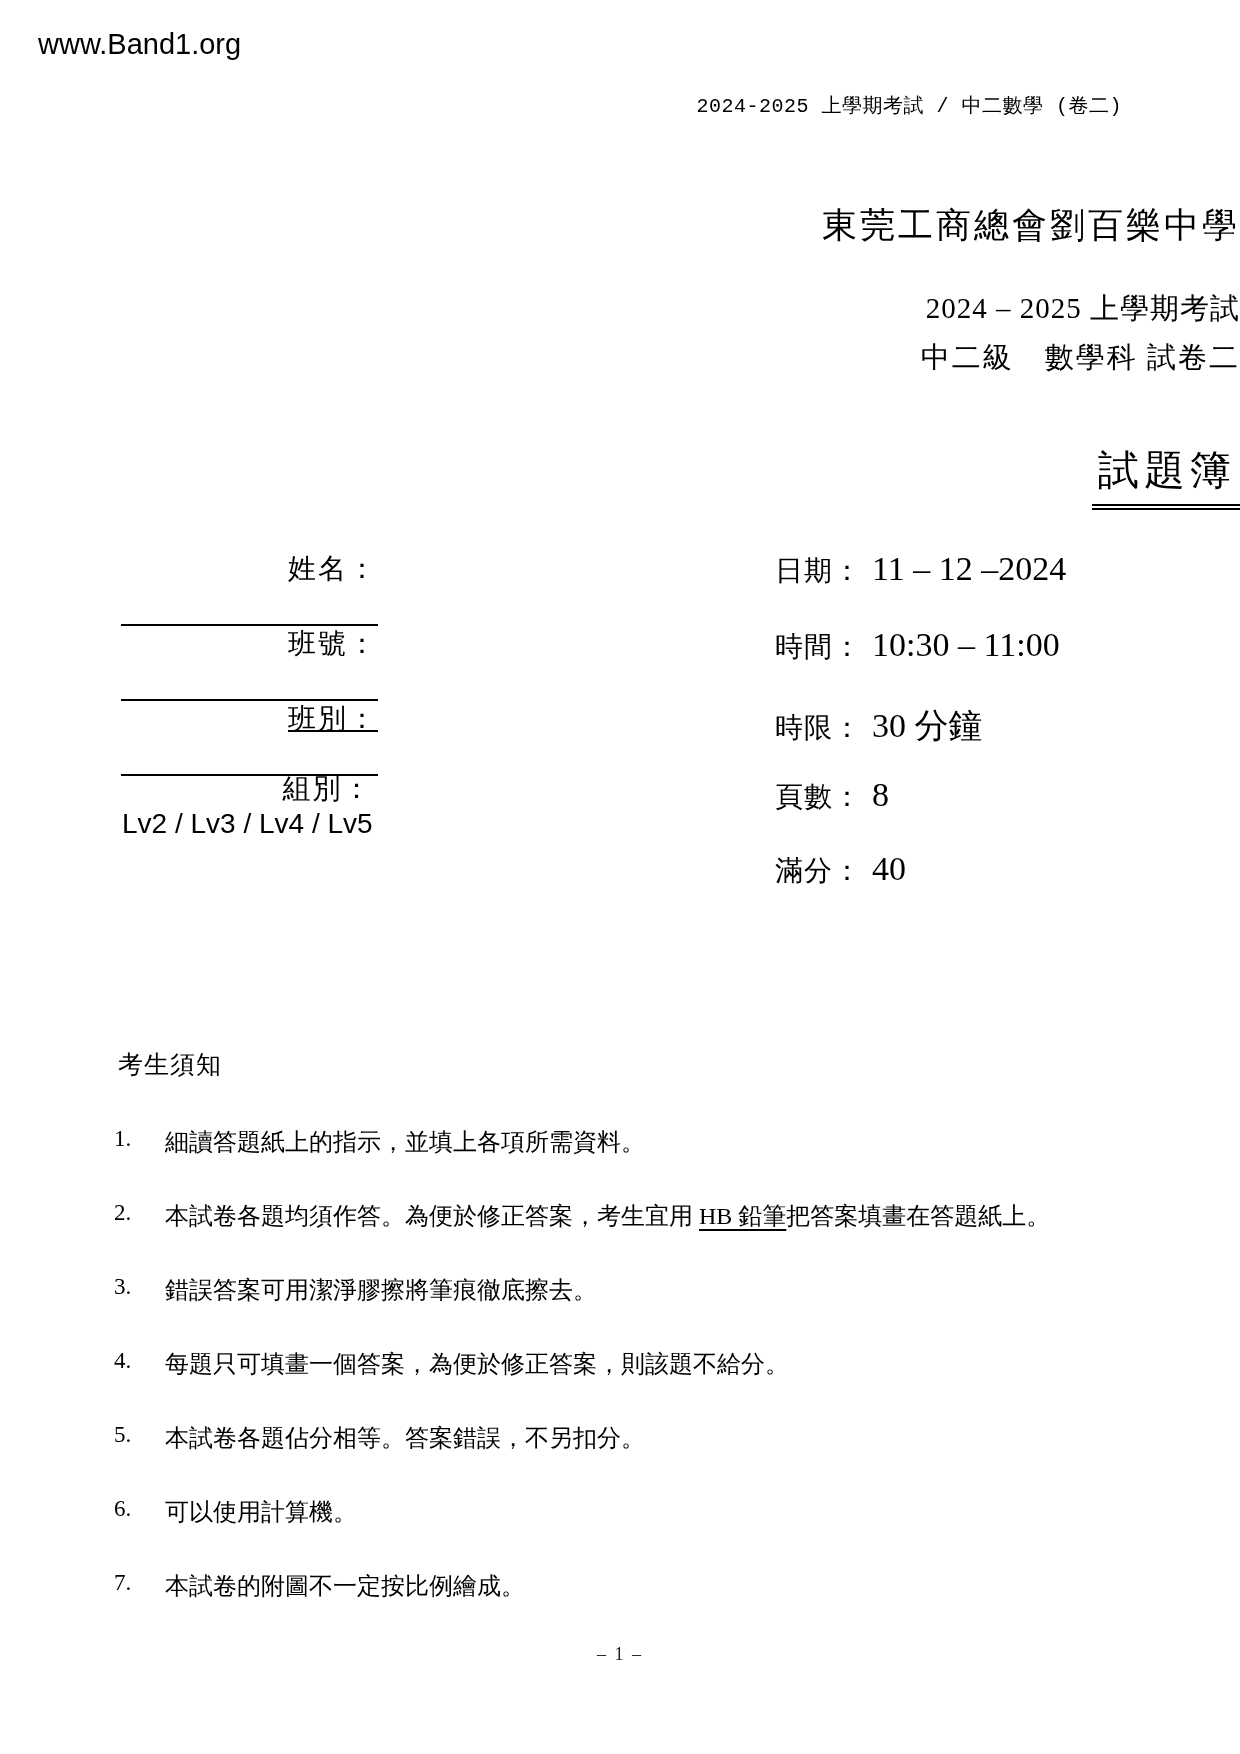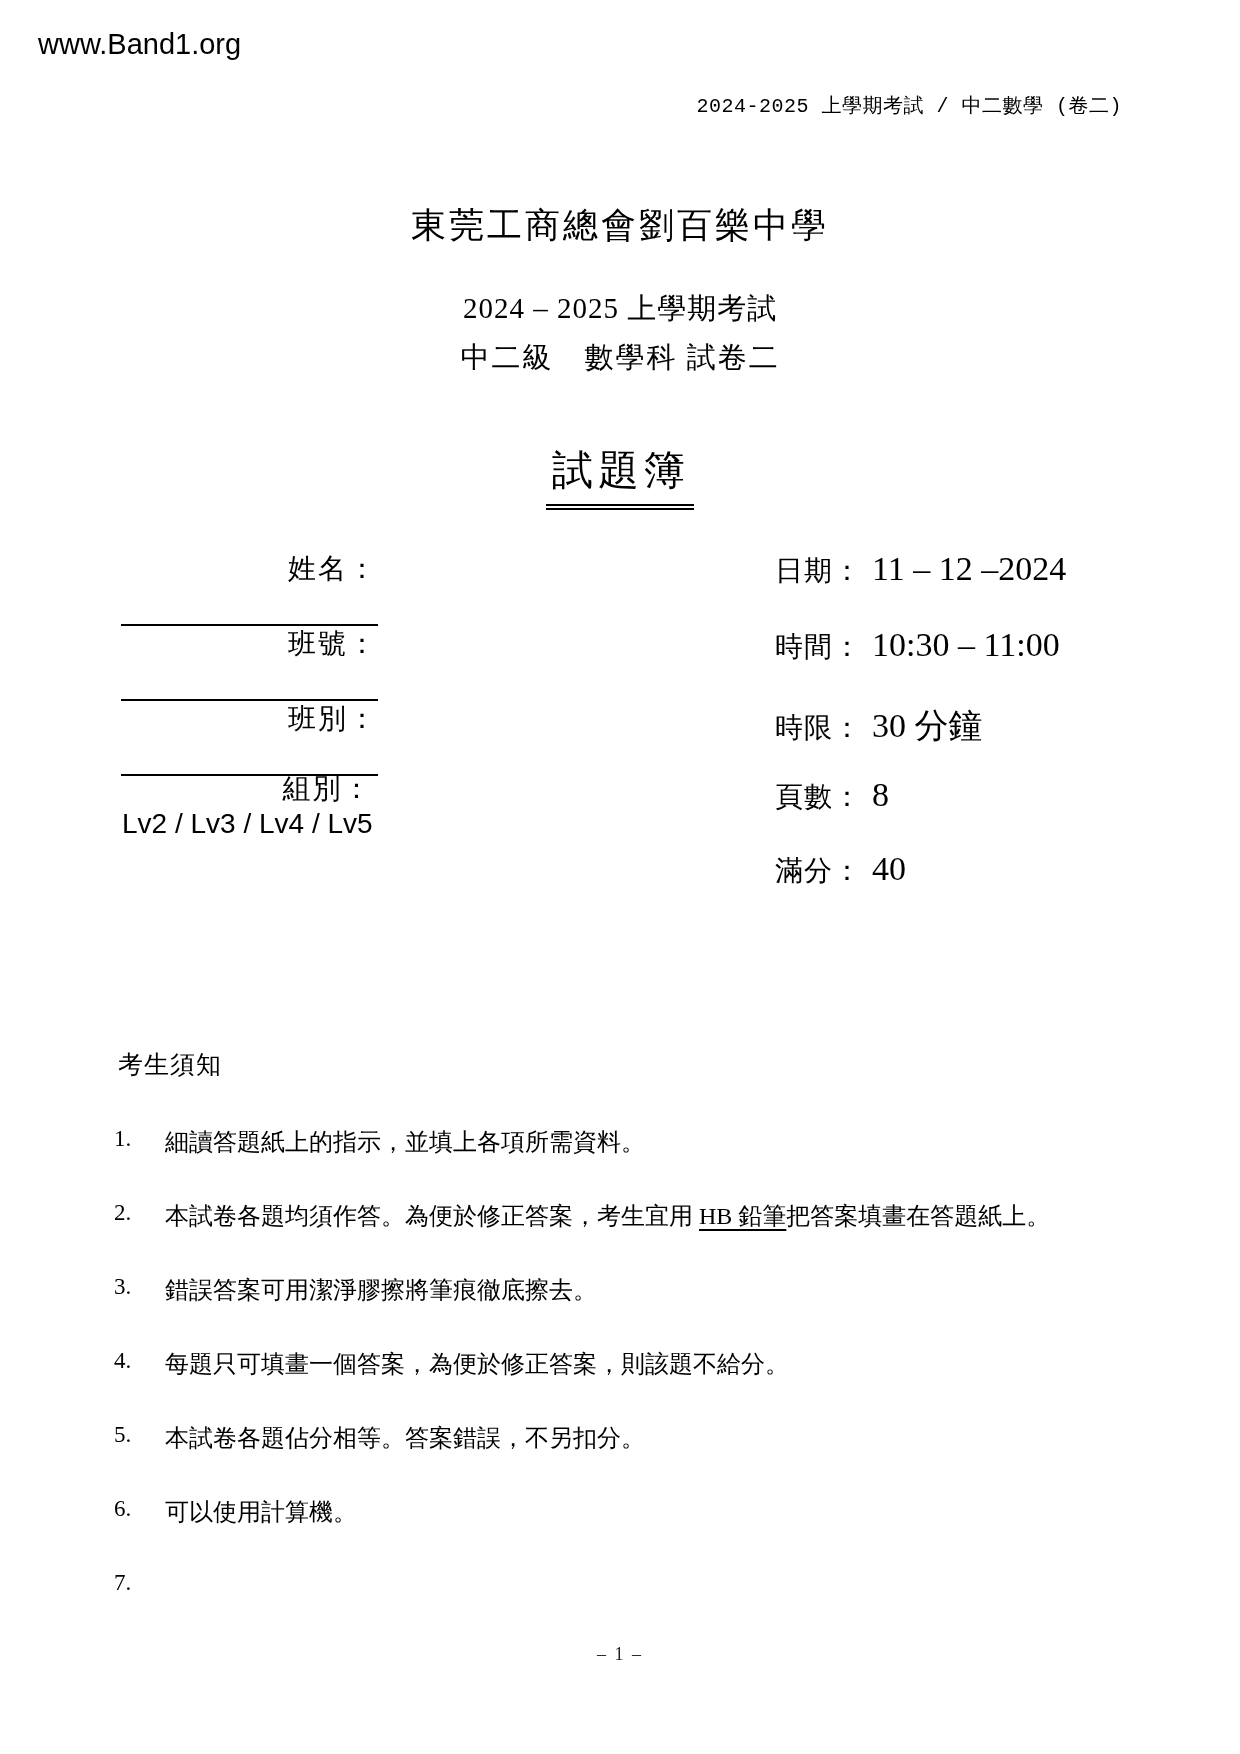--- a/index.html
+++ b/index.html
@@ -17,41 +17,41 @@
     position:absolute; left:38px; top:28px;
     font-size:29px; color:#000000;
   }
   .hdr-right {
     position:absolute; top:92px; left:0; right:118px;
     text-align:right;
     font-family:Liberation Mono, monospace;
     font-size:20px; letter-spacing:0.5px;
   }
 
-  .center-line { position:absolute; left:0; width:100%; text-align:center; }
+  .center-line { position:absolute; left:0; width:100%; text-align:right; }
   .school-name  { top:202px; font-size:35px; letter-spacing:3px; }
   .exam-session { top:289px; font-size:29px; letter-spacing:1px; font-family:"Liberation Serif", serif; }
   .paper-title  { top:338px; font-size:29px; letter-spacing:2px; font-family:"Liberation Serif", serif; }
 
   .booklet-wrap { top:443px; }
   .booklet-wrap span {
     display:inline-block;
     font-size:41px; letter-spacing:5px;
     border-bottom:6px double #000;
     padding:0 4px 6px 6px;
   }
 
   .frow {
     position:absolute; left:118px;
     display:flex; align-items:flex-end;
     font-size:28px; letter-spacing:2px;flex-direction:column;
   }
   .frow-1 { top:550px; }
   .frow-2 { top:625px; }
-  .frow-3 { top:700px; }
+  .frow-3 { top:700px;text-decoration:underline; }
   .frow-4 { top:770px; }
   .blank-line {
     display:inline-block;
     width:257px; height:36px;
     border-bottom:2px solid #000;
     margin-left:3px;
   }
   .group-value { margin-left:4px; letter-spacing:0; }
 
   .irow {
@@ -175,17 +175,18 @@
   <div class="item item-5">
     <span class="num">5.</span>
     <span>本試卷各題佔分相等。答案錯誤，不另扣分。</span>
   </div>
   <div class="item item-6">
     <span class="num">6.</span>
     <span>可以使用計算機。</span>
   </div>
   <div class="item item-7">
     <span class="num">7.</span>
+    <span>本試卷的附圖不一定按比例繪成。</span>
   </div>
 
   <div class="footer">– 1 –</div>
 
 </div>
 
 </body></html>

